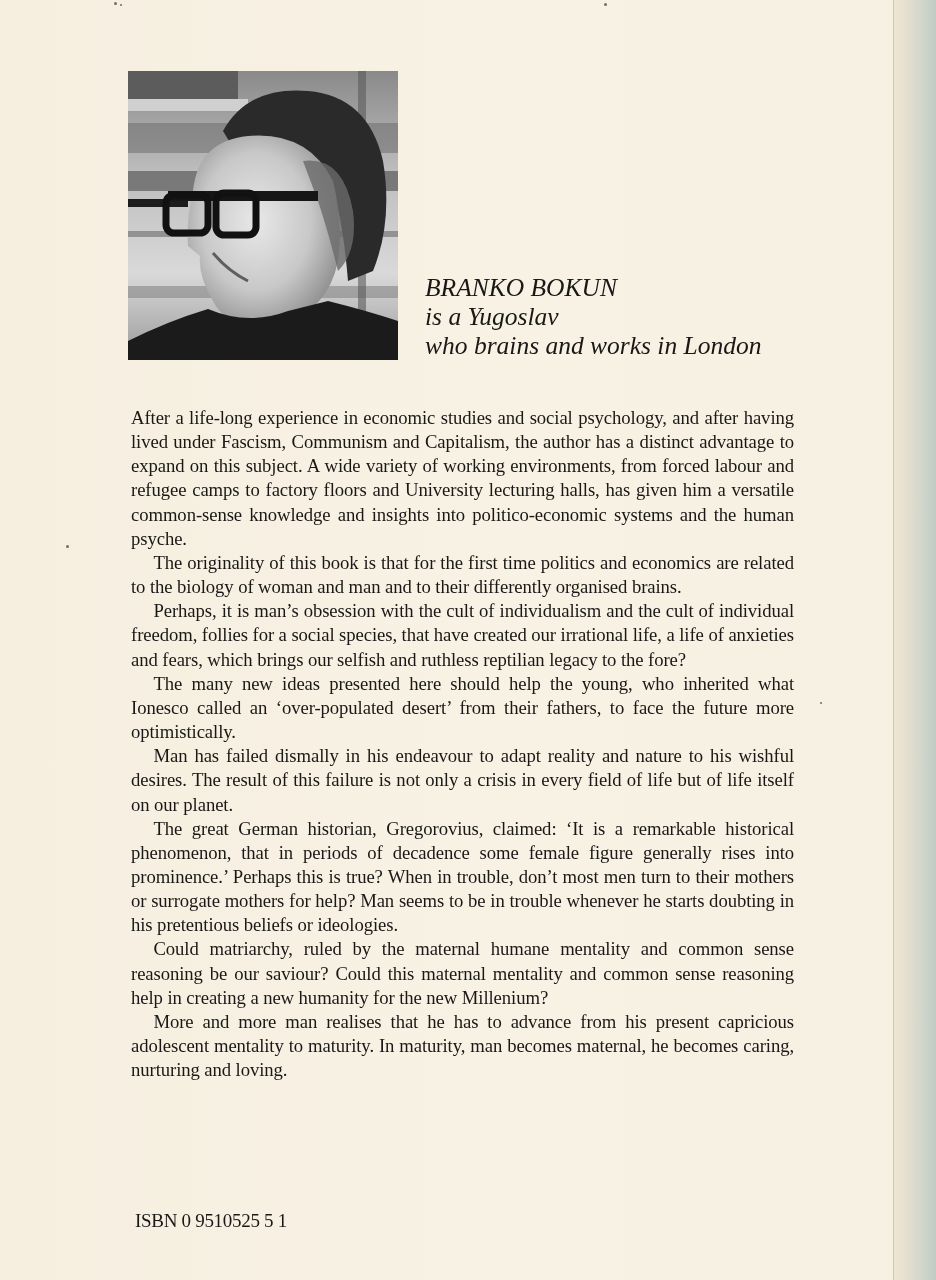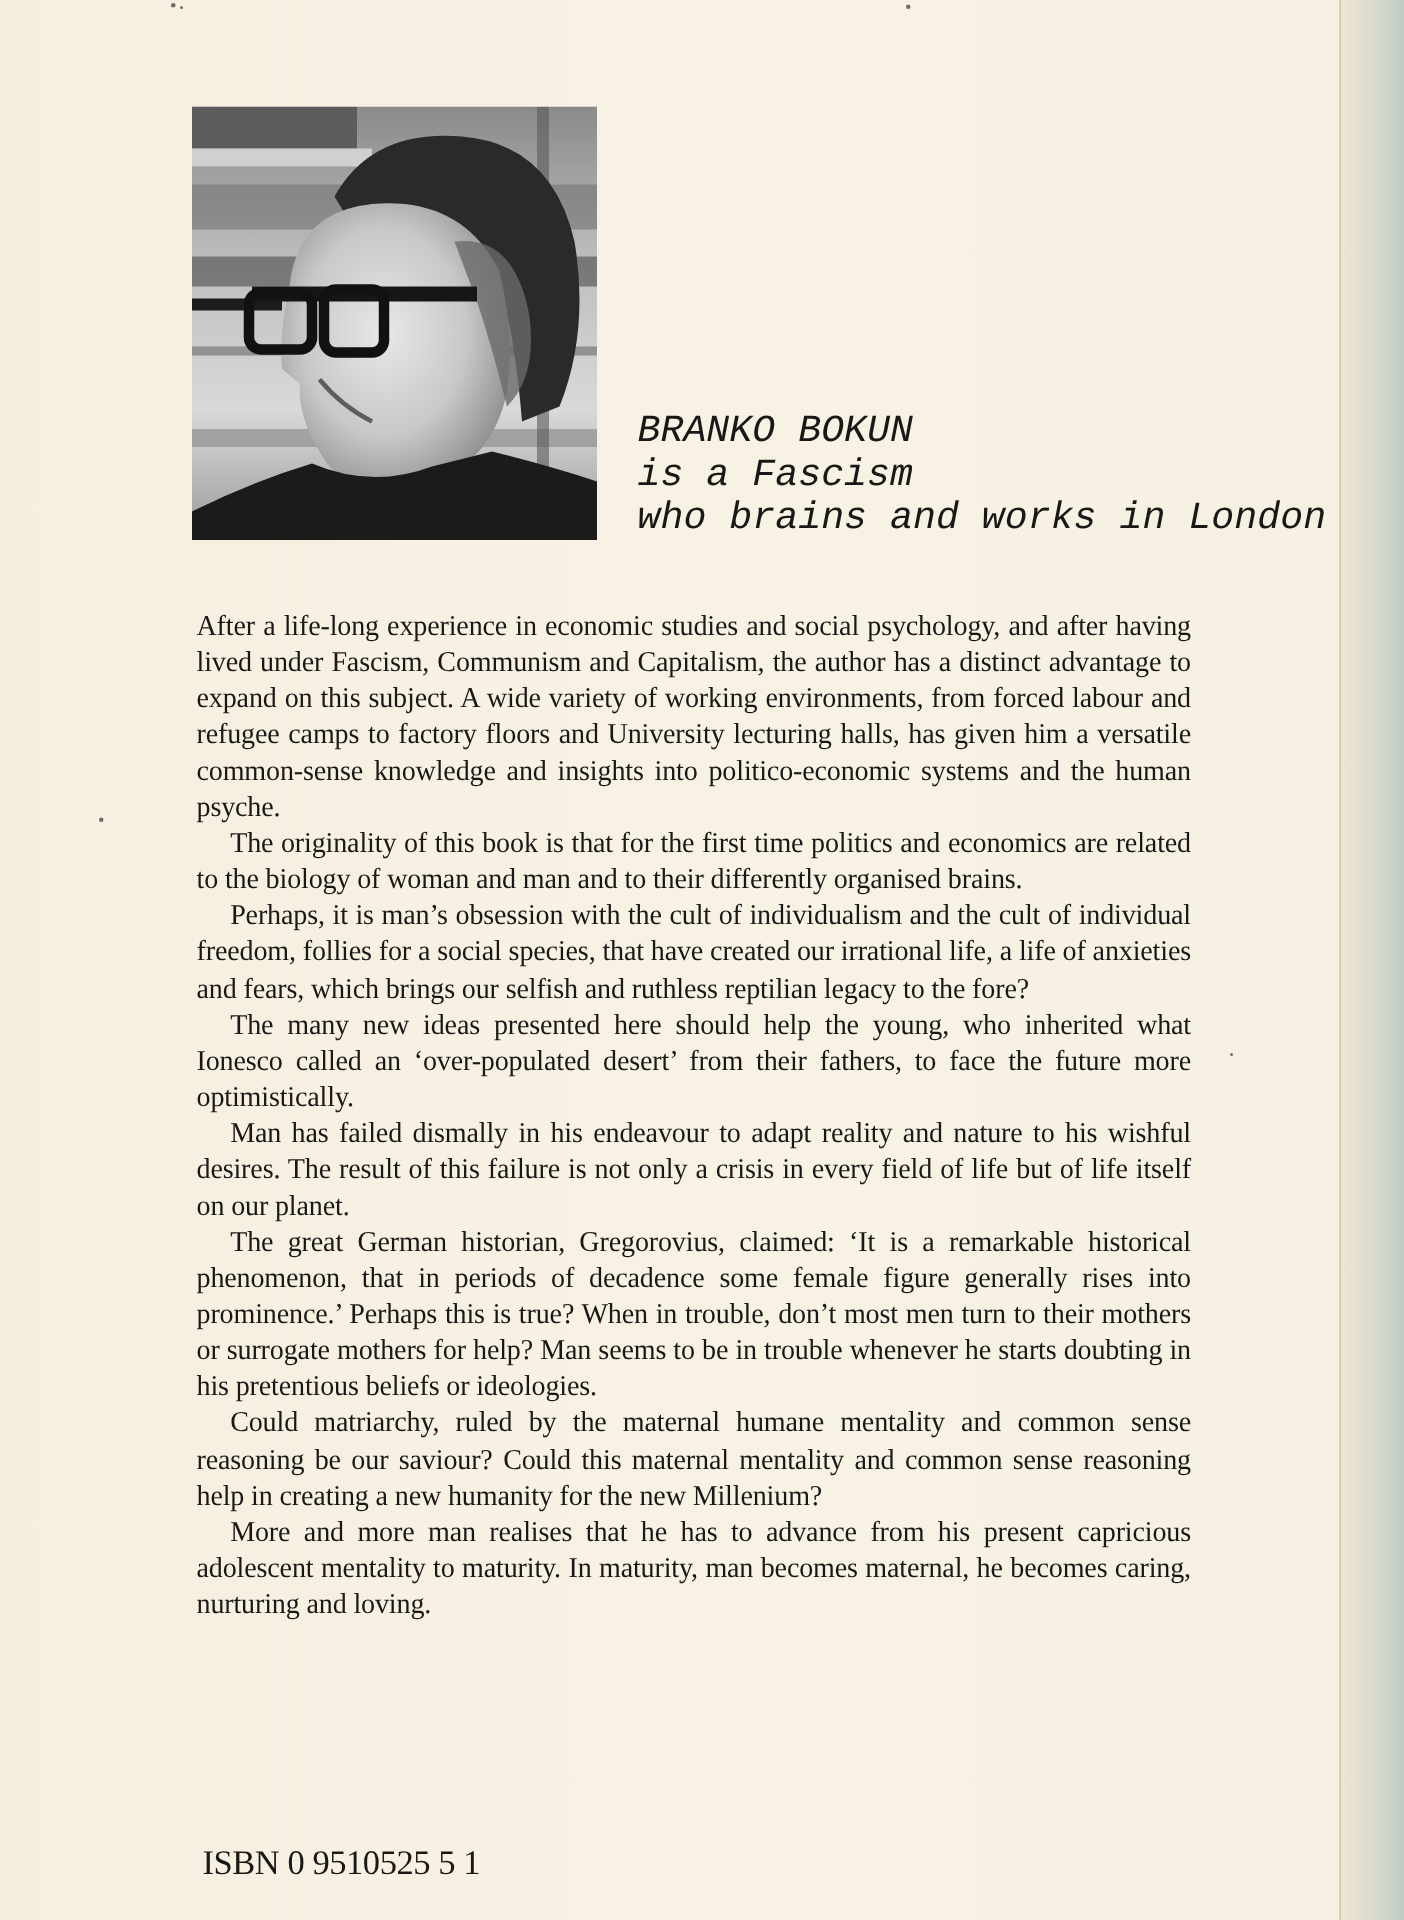--- a/index.html
+++ b/index.html
@@ -46,21 +46,21 @@
       position: absolute;
       left: 128px; top: 71px;
       width: 270px; height: 289px;
       overflow: hidden;
       background: #cfcfcf;
     }
     .photo svg { display: block; }
     .caption {
       position: absolute;
       left: 425px; top: 273px;
-      font-family: Liberation Mono, monospace;
+      font-family: Liberation Serif, serif;
       font-style: italic;
       font-size: 25.5px;
       line-height: 29px;
       color: #1a1816;
       white-space: nowrap;
     }
     .caption div { margin: 0; }
     .body-text {
       position: absolute;
       left: 131px; top: 406px;
@@ -78,24 +78,23 @@
       margin: 0;
       text-indent: 23px;
     }
     .body-text p.first {
       text-indent: 0;
     }
     .isbn {
       position: absolute;
       left: 135px; top: 1210px;
       font-family: "Liberation Serif", serif;
-      font-size: 23px;
+      font-size: 19px;
       color: #1a1816;
       letter-spacing: -0.3px;
-      margin-top: 19px;
     }
   </style>
 </head>
 <body>
 
 <div class="page"></div>
 <div class="spine-edge"></div>
 <div class="spine-line"></div>
 
 <div class="speck" style="left:114px;top:2px;"></div>
@@ -134,21 +133,21 @@
     <rect x="40" y="120" width="150" height="10" fill="#161616"></rect>
     <rect x="38" y="124" width="42" height="38" rx="8" fill="none" stroke="#111" stroke-width="7"></rect>
     <rect x="88" y="122" width="40" height="42" rx="8" fill="none" stroke="#111" stroke-width="7"></rect>
     <path d="M85 182 Q100 200 120 210" fill="none" stroke="#5e5e5e" stroke-width="3"></path>
     <path d="M80 238 Q120 255 160 240 L200 230 Q240 240 270 250 L270 289 L0 289 L0 270 Q40 250 80 238 Z" fill="#1b1b1b"></path>
   </svg>
 </div>
 
 <div class="caption">
   <div>BRANKO BOKUN</div>
-  <div>is a Fascism</div>
+  <div>is a Yugoslav</div>
   <div>who brains and works in London</div>
 </div>
 
 <div class="body-text">
   <p class="first">After a life-long experience in economic studies and social psychology, and after having lived under Fascism, Communism and Capitalism, the author has a distinct advantage to expand on this subject. A wide variety of working environments, from forced labour and refugee camps to factory floors and University lecturing halls, has given him a versatile common-sense knowledge and insights into politico-economic systems and the human psyche.</p>
   <p>The originality of this book is that for the first time politics and economics are related to the biology of woman and man and to their differently organised brains.</p>
   <p>Perhaps, it is man’s obsession with the cult of individualism and the cult of individual freedom, follies for a social species, that have created our irrational life, a life of anxieties and fears, which brings our selfish and ruthless reptilian legacy to the fore?</p>
   <p>The many new ideas presented here should help the young, who inherited what Ionesco called an ‘over-populated desert’ from their fathers, to face the future more optimistically.</p>
   <p>Man has failed dismally in his endeavour to adapt reality and nature to his wishful desires. The result of this failure is not only a crisis in every field of life but of life itself on our planet.</p>
   <p>The great German historian, Gregorovius, claimed: ‘It is a remarkable historical phenomenon, that in periods of decadence some female figure generally rises into prominence.’ Perhaps this is true? When in trouble, don’t most men turn to their mothers or surrogate mothers for help? Man seems to be in trouble whenever he starts doubting in his pretentious beliefs or ideologies.</p>

